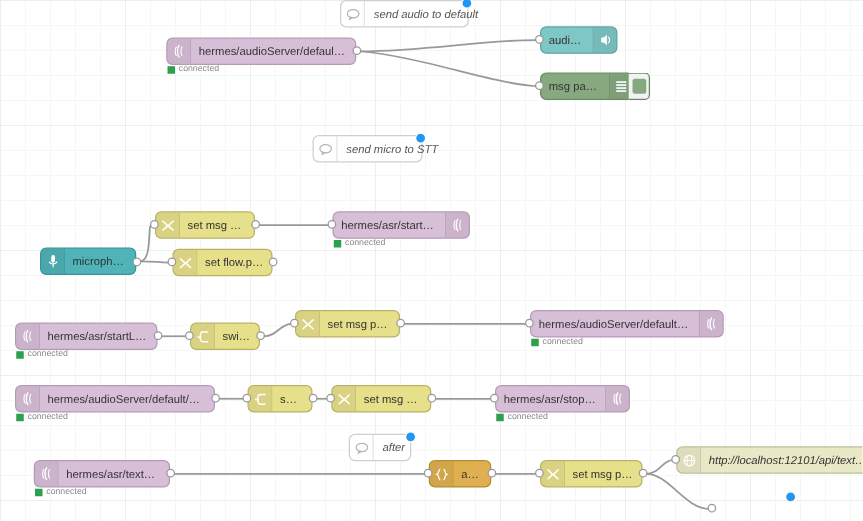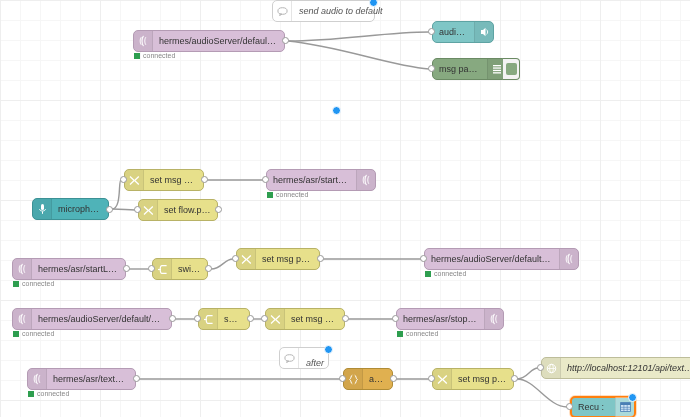--- a/index.html
+++ b/index.html
@@ -119,23 +119,32 @@
     <span class="bubble">
       <svg class="glyph" width="11" height="9" viewBox="0 0 11 9">
           <ellipse cx="5.5" cy="4" rx="4.6" ry="3.3" fill="none" stroke="#b5b5b5" stroke-width="1"></ellipse>
           <path d="M3.4,6.8 L2.6,8.6 L4.8,7.2 Z" fill="none" stroke="#b5b5b5" stroke-width="1"></path>
         </svg>
     </span>
     <span class="ctext">send audio to default</span>
   </div>
   <div class="chdot" style="left:369px;top:-2px;"></div>
 
+  <div class="comment" style="left:250px;top:108px;width:88px;">
+    <span class="bubble">
+      <svg class="glyph" width="11" height="9" viewBox="0 0 11 9">
+          <ellipse cx="5.5" cy="4" rx="4.6" ry="3.3" fill="none" stroke="#b5b5b5" stroke-width="1"></ellipse>
+          <path d="M3.4,6.8 L2.6,8.6 L4.8,7.2 Z" fill="none" stroke="#b5b5b5" stroke-width="1"></path>
+        </svg>
+    </span>
+    <span class="ctext">send micro to STT</span>
+  </div>
   <div class="chdot" style="left:332px;top:106px;"></div>
 
-  <div class="comment" style="left:279px;top:347px;width:50px;align-items:flex-end;">
+  <div class="comment" style="left:279px;top:347px;width:50px;">
     <span class="bubble">
       <svg class="glyph" width="11" height="9" viewBox="0 0 11 9">
           <ellipse cx="5.5" cy="4" rx="4.6" ry="3.3" fill="none" stroke="#b5b5b5" stroke-width="1"></ellipse>
           <path d="M3.4,6.8 L2.6,8.6 L4.8,7.2 Z" fill="none" stroke="#b5b5b5" stroke-width="1"></path>
         </svg>
     </span>
     <span class="ctext">after</span>
   </div>
   <div class="chdot" style="left:324px;top:345px;"></div>
 
@@ -391,25 +400,15 @@
       <svg class="glyph" width="11" height="11" viewBox="0 0 11 11">
           <circle cx="5.5" cy="5.5" r="4.2" fill="none" stroke="#ffffff" stroke-width="1"></circle>
           <ellipse cx="5.5" cy="5.5" rx="1.9" ry="4.2" fill="none" stroke="#ffffff" stroke-width="0.8"></ellipse>
           <path d="M1.4,5.5 L9.6,5.5" stroke="#ffffff" stroke-width="0.8"></path>
         </svg>
     </span>
     <span class="lbl italic">http://localhost:12101/api/text-to-speech</span>
   </div>
   <div class="port" style="left:537px;top:364px;"></div>
 
-  <div class="node debug selected" style="left:570px;top:396px;width:66px;background:#7fc6c6;border-color:#ff7f0e;">
-    <span class="lbl">Recu :</span>
-    <span class="ic right" style="background:rgba(255,255,255,0.35);">
-      <svg class="glyph" width="11" height="10" viewBox="0 0 11 10">
-          <rect x="0.6" y="0.6" width="9.8" height="8.8" fill="#cfe3f5" stroke="#4a7fb5" stroke-width="0.8"></rect>
-          <rect x="0.6" y="0.6" width="9.8" height="2.4" fill="#4a7fb5"></rect>
-          <path d="M0.6,5.3 L10.4,5.3 M0.6,7.3 L10.4,7.3 M3.9,3 L3.9,9.4 M7.2,3 L7.2,9.4" stroke="#4a7fb5" stroke-width="0.6"></path>
-        </svg>
-    </span>
-  </div>
   <div class="port" style="left:566px;top:403px;"></div>
   <div class="chdot" style="left:628px;top:393px;"></div>
 </div>
 
 </body></html>

